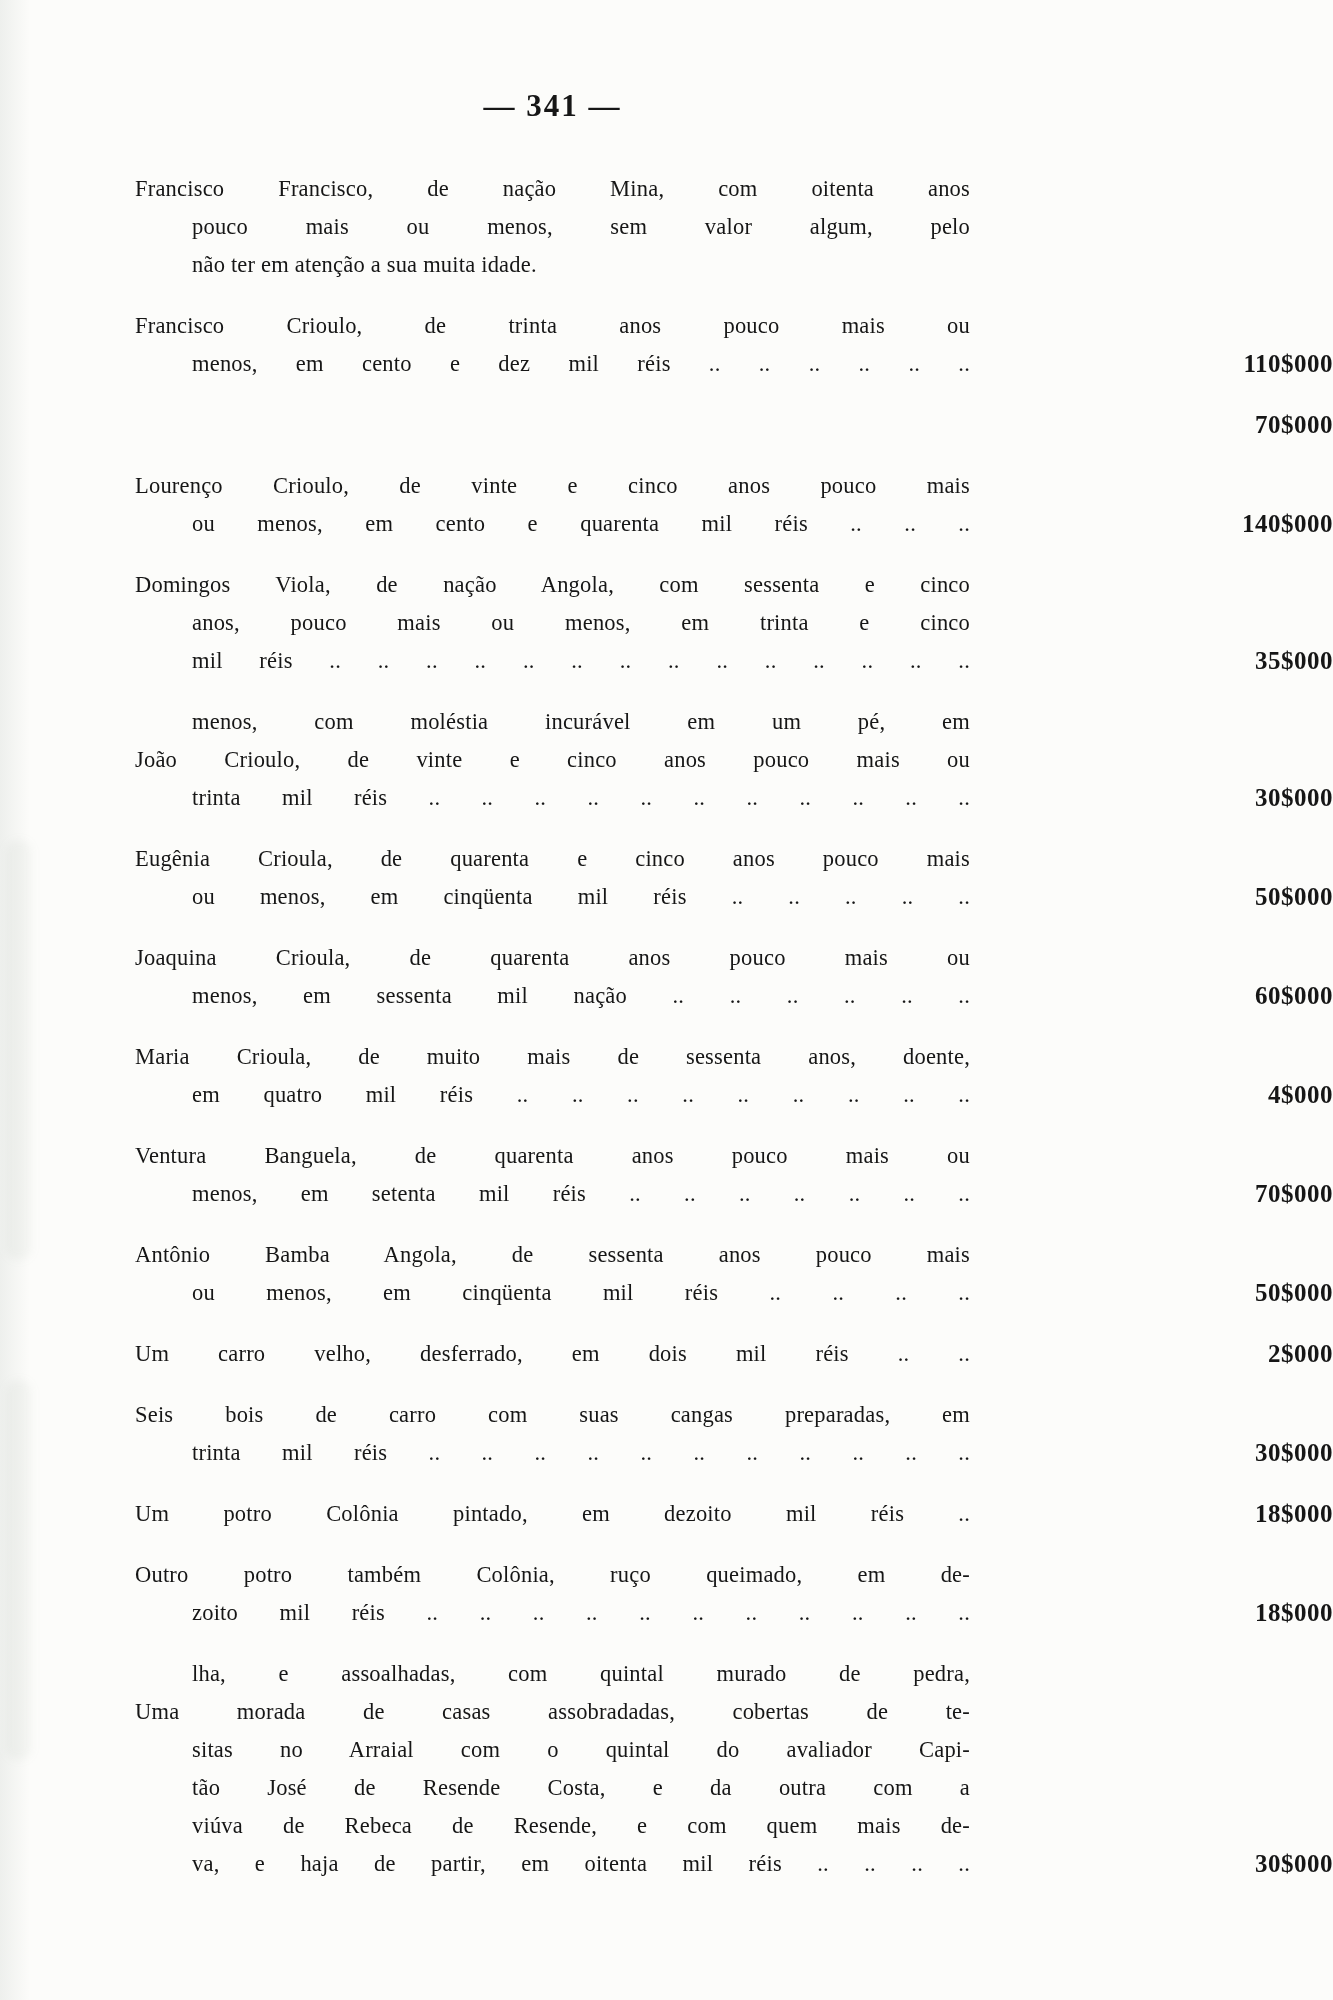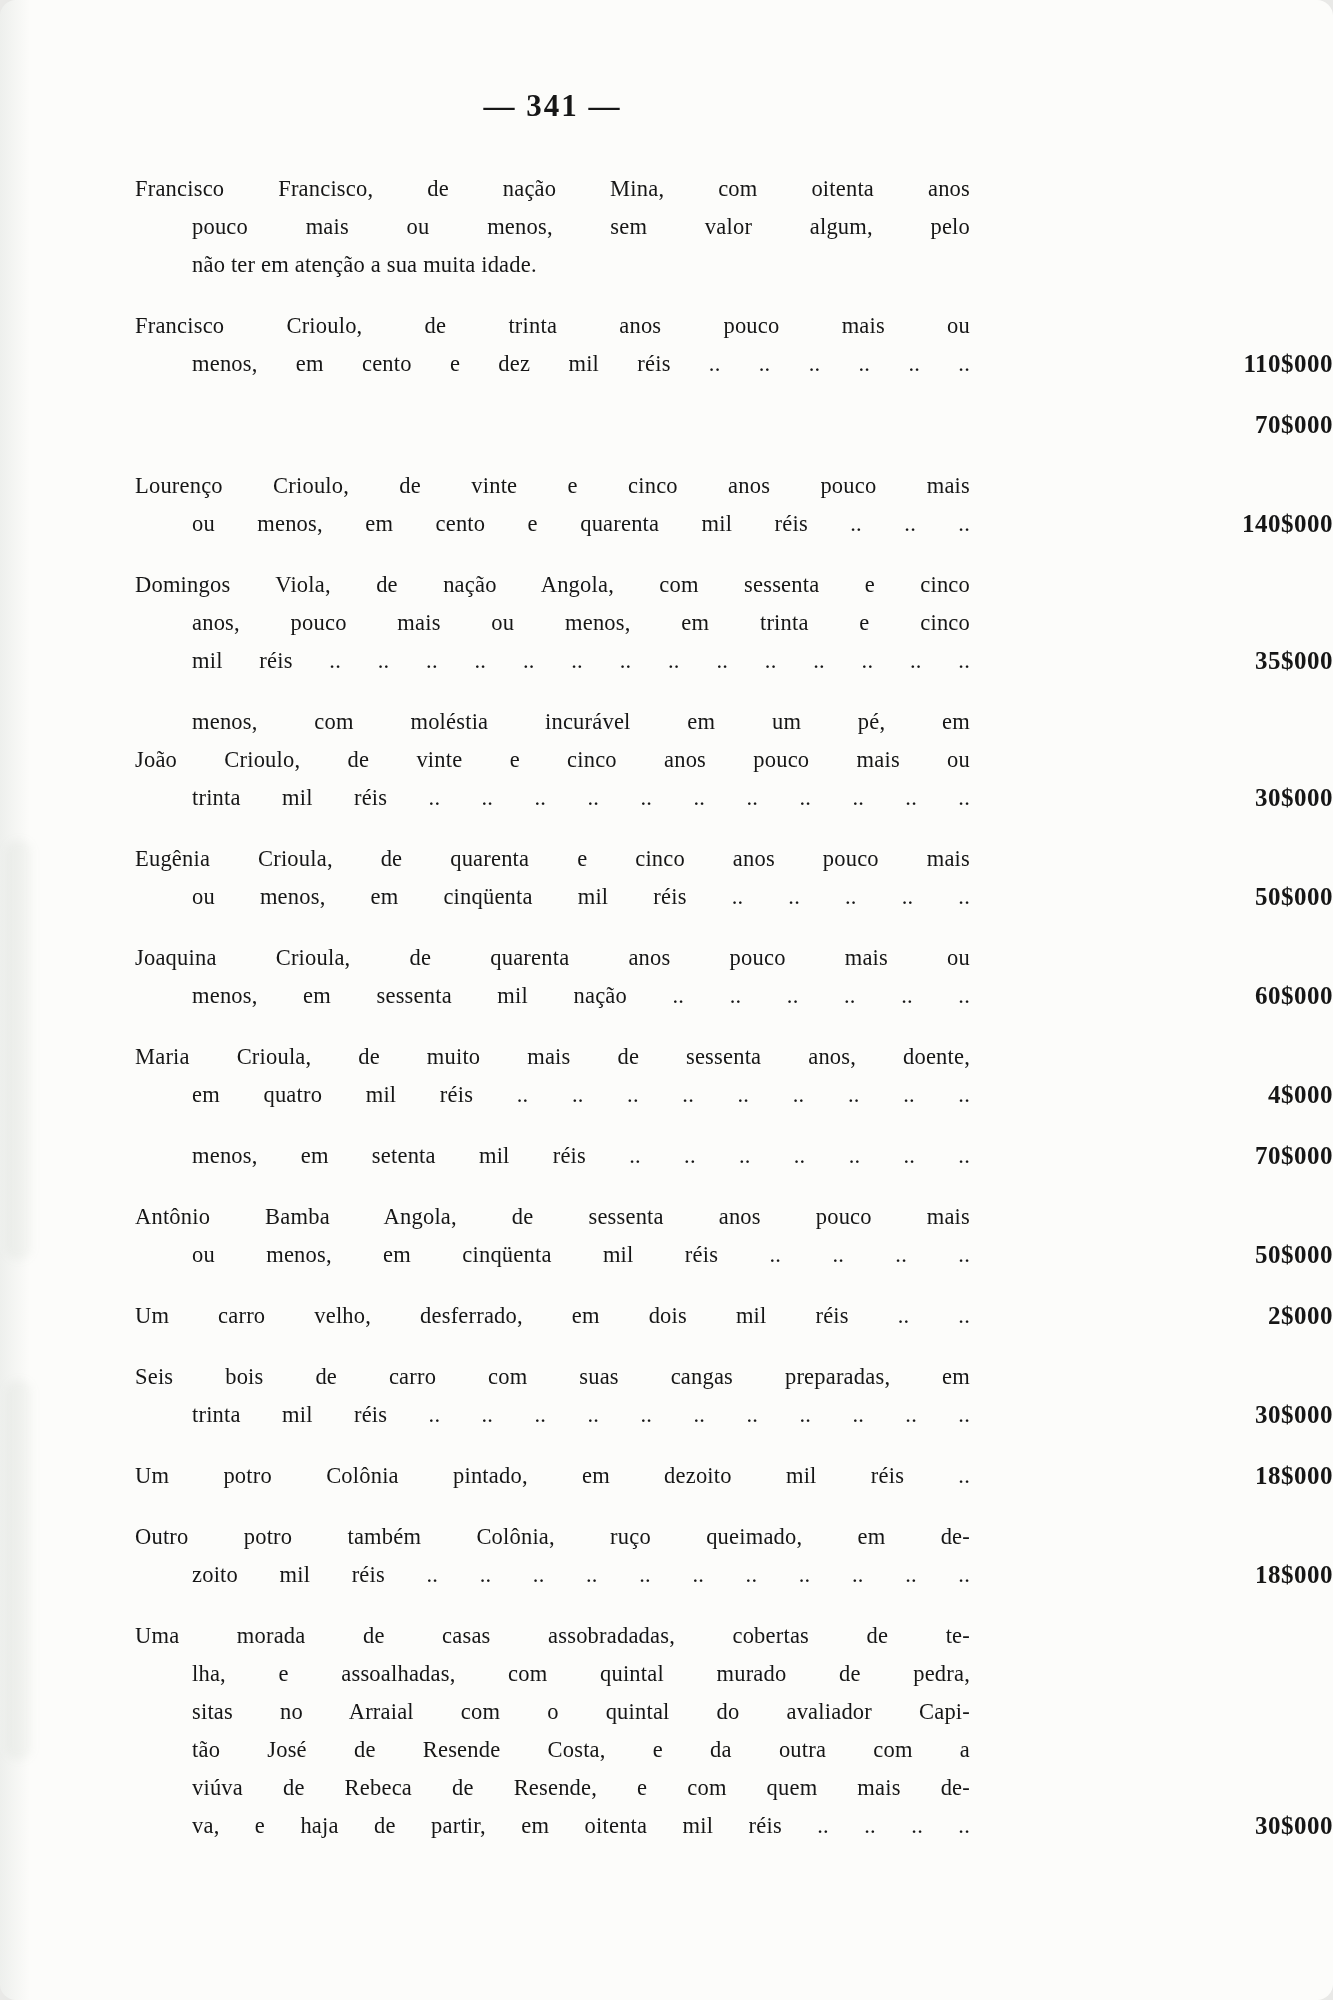--- a/index.html
+++ b/index.html
@@ -10,21 +10,20 @@
   .page {
     position: relative;
     width: 1333px;
     height: 2000px;
     background: #fcfcfa;
     overflow: hidden;
     font-family: "Liberation Serif", "DejaVu Serif", serif;
     color: #161616;
     box-sizing: border-box;
     padding: 0 0 0 135px;
-    border-radius: 16px;
   }
   
   .page::before {
     content: "";
     position: absolute;
     left: 0; top: 0; bottom: 0;
     width: 30px;
     background: linear-gradient(to right, rgba(150,162,156,0.14), rgba(150,162,156,0.0));
     pointer-events: none;
   }
@@ -140,20 +139,21 @@
       </div>
       <div class="entry">
         <div class="entry-text">
           <div class="line">Maria Crioula, de muito mais de sessenta anos, doente,</div>
           <div class="line indent">em quatro mil réis .. .. .. .. .. .. .. .. ..</div>
         </div>
         <div class="entry-value">4$000</div>
       </div>
       <div class="entry">
         <div class="entry-text">
+          <div class="line">Ventura Banguela, de quarenta anos pouco mais ou</div>
           <div class="line indent">menos, em setenta mil réis .. .. .. .. .. .. ..</div>
         </div>
         <div class="entry-value">70$000</div>
       </div>
       <div class="entry">
         <div class="entry-text">
           <div class="line">Antônio Bamba Angola, de sessenta anos pouco mais</div>
           <div class="line indent">ou menos, em cinqüenta mil réis .. .. .. ..</div>
         </div>
         <div class="entry-value">50$000</div>
@@ -179,22 +179,22 @@
       </div>
       <div class="entry">
         <div class="entry-text">
           <div class="line">Outro potro também Colônia, ruço queimado, em de-</div>
           <div class="line indent">zoito mil réis .. .. .. .. .. .. .. .. .. .. ..</div>
         </div>
         <div class="entry-value">18$000</div>
       </div>
       <div class="entry">
         <div class="entry-text">
+          <div class="line indent">lha, e assoalhadas, com quintal murado de pedra,</div>
           <div class="line">Uma morada de casas assobradadas, cobertas de te-</div>
-          <div class="line indent">lha, e assoalhadas, com quintal murado de pedra,</div>
           <div class="line indent">sitas no Arraial com o quintal do avaliador Capi-</div>
           <div class="line indent">tão José de Resende Costa, e da outra com a</div>
           <div class="line indent">viúva de Rebeca de Resende, e com quem mais de-</div>
           <div class="line indent">va, e haja de partir, em oitenta mil réis .. .. .. ..</div>
         </div>
         <div class="entry-value">30$000</div>
       </div>
     </div>
 </div>
 

